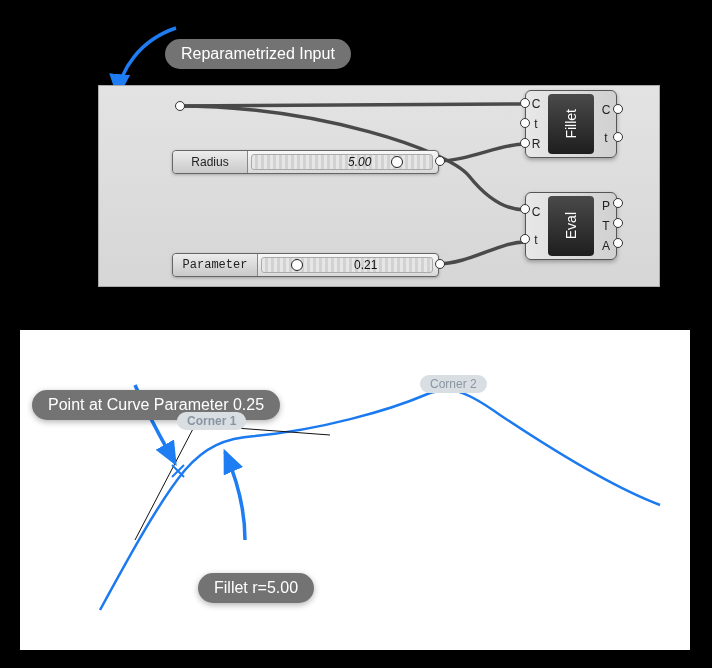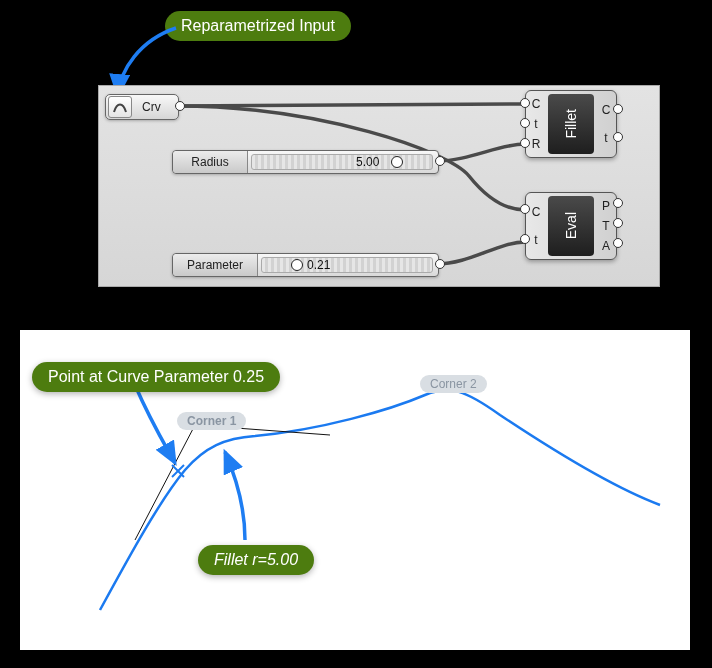--- a/index.html
+++ b/index.html
@@ -1,16 +1,16 @@
 <!DOCTYPE html>
 <html><head>
 <meta charset="utf-8">
 <style>
   html,body{margin:0;padding:0;width:712px;height:668px;background:#000;font-family:-apple-system,BlinkMacSystemFont,"Segoe UI",Helvetica,Arial,sans-serif;}
-  .annotation-pill{position:absolute;background:#4d7c0f;color:#fff;font-size:16px;padding:6px 16px;border-radius:18px;box-shadow:0 2px 6px rgba(0,0,0,.3);white-space:nowrap;}
+  .annotation-pill{position:absolute;background:#737373;color:#fff;font-size:16px;padding:6px 16px;border-radius:18px;box-shadow:0 2px 6px rgba(0,0,0,.3);white-space:nowrap;margin-top:28px;}
   .canvas-label{position:absolute;background:#d9dee3;color:#8a95a2;font-size:12px;padding:2px 10px;border-radius:10px;}
   .gh-canvas{position:absolute;left:98px;top:85px;width:560px;height:200px;background:linear-gradient(#e3e3e3,#d6d6d6);border:1px solid #aaa;}
   .viewport{position:absolute;left:20px;top:330px;width:670px;height:320px;background:#fff;}
   .tall-comp{position:absolute;background:linear-gradient(90deg,#e8e8e8,#d0d0d0);border:1px solid #555;border-radius:6px;box-shadow:0 2px 4px rgba(0,0,0,.3);}
   .tall-comp .dark{position:absolute;top:3px;bottom:3px;background:linear-gradient(#4a4a4a,#1e1e1e);border-radius:4px;display:flex;align-items:center;justify-content:center;}
   .tall-comp .dark span{color:#fff;writing-mode:vertical-rl;transform:rotate(180deg);font-size:14px;font-weight:500;}
   .tall-comp .lbl{position:absolute;color:#222;font-size:12px;left:0;right:0;text-align:center;}
   .tc-port{position:absolute;width:8px;height:8px;border:1px solid #333;border-radius:50%;background:#fff;}
   .slider{position:absolute;height:22px;background:linear-gradient(#f8f8f8,#d9d9d9);border:1px solid #666;border-radius:4px;box-shadow:0 1px 3px rgba(0,0,0,.25);}
   .slider .s-label{position:absolute;left:0;top:0;bottom:0;display:flex;align-items:center;justify-content:center;color:#222;font-size:12px;background:linear-gradient(#ececec,#c9c9c9);border-right:1px solid #888;border-radius:4px 0 0 4px;}
@@ -44,43 +44,35 @@
     <path d="M78,20 C220,20 350,65 370,90 C390,115 410,124 426,124" stroke="#4a4a4a" stroke-width="3.5" fill="none"></path>
 
     <path d="M338,75 C370,75 400,58 426,58" stroke="#4a4a4a" stroke-width="3.5" fill="none"></path>
 
     <path d="M338,178 C370,178 400,156 426,156" stroke="#4a4a4a" stroke-width="3.5" fill="none"></path>
 
     <path d="M78,20 C240,20 370,38 426,38" stroke="#4a4a4a" stroke-width="0" fill="none"></path>
 
   </svg>
 
-  <div class="crv-box" style="left:6px;top:8px;width:72px;">
-    <div class="icon">
-      <svg width="16" height="14" viewBox="0 0 16 14">
-          <path d="M2,12 C5,2 11,2 14,12" stroke="#444" stroke-width="2" fill="none"></path>
-        </svg>
-    </div>
-    <div class="t">Crv</div>
-  </div>
   <div class="tc-port" style="left:76px;top:15px;"></div>
 
   <div class="slider" style="left:73px;top:64px;width:265px;">
     <div class="s-label" style="width:74px;">Radius</div>
     <div class="s-track" style="left:78px;right:5px;"></div>
-    <div class="s-val" style="left:183px;">5.00</div>
+    <div class="s-val" style="left:175px;font-style:italic;">5.00</div>
     <div class="s-grip" style="left:218px;"></div>
   </div>
   <div class="tc-port" style="left:336px;top:70px;"></div>
 
   <div class="slider" style="left:73px;top:167px;width:265px;">
-    <div class="s-label" style="width:84px;">Parameter</div>
+    <div class="s-label" style="width:84px;font-family:Liberation Mono, monospace;">Parameter</div>
     <div class="s-track" style="left:88px;right:5px;"></div>
     <div class="s-grip" style="left:118px;"></div>
-    <div class="s-val" style="left:134px;">0.21</div>
+    <div class="s-val" style="left:134px;padding-left:47px;">0.21</div>
   </div>
   <div class="tc-port" style="left:336px;top:173px;"></div>
 
   <div class="tall-comp" style="left:426px;top:4px;width:90px;height:66px;">
     <div class="lbl" style="top:6px;width:20px;">C</div>
     <div class="lbl" style="top:26px;width:20px;">t</div>
     <div class="lbl" style="top:46px;width:20px;">R</div>
     <div class="dark" style="left:22px;right:22px;">
         <span>Fillet</span>
       </div>
@@ -128,16 +120,16 @@
       <marker id="ah2" markerWidth="8" markerHeight="8" refX="6" refY="3" orient="auto">
           <path d="M0,0 L7,3 L0,6 Z" fill="#1e7df2"></path>
         </marker>
     </defs>
     <path d="M115,55 C130,90 145,115 155,133" stroke="#1e7df2" stroke-width="3.5" fill="none" marker-end="url(#ah2)"></path>
     <path d="M225,210 C225,175 215,145 205,122" stroke="#1e7df2" stroke-width="3.5" fill="none" marker-end="url(#ah2)"></path>
   </svg>
 </div>
 
 <div class="annotation-pill" style="left:32px;top:362px;">Point at Curve Parameter 0.25</div>
-<div class="annotation-pill" style="left:198px;top:545px;font-style:italic;">Fillet r=5.00</div>
+<div class="annotation-pill" style="left:198px;top:545px;">Fillet r=5.00</div>
 
 <div class="canvas-label" style="left:177px;top:412px;font-weight:bold;">Corner 1</div>
 <div class="canvas-label" style="left:420px;top:375px;text-align:right;">Corner 2</div>
 
 </body></html>

